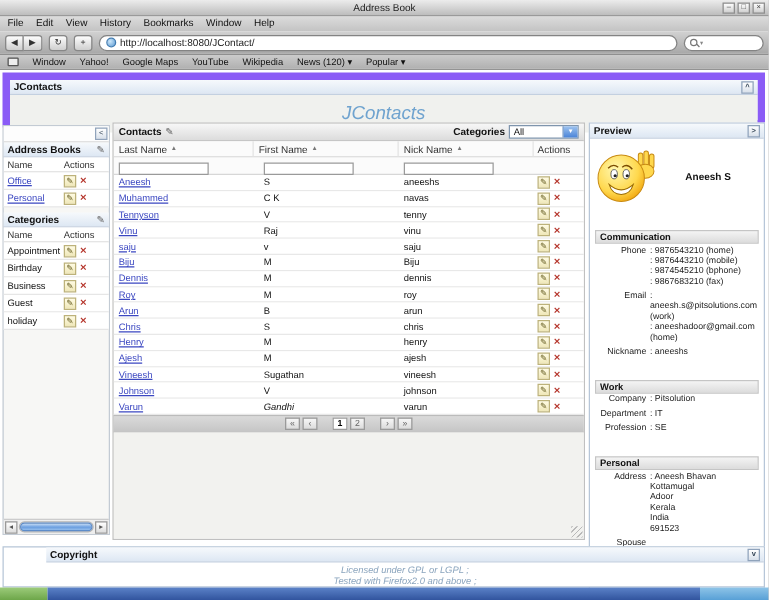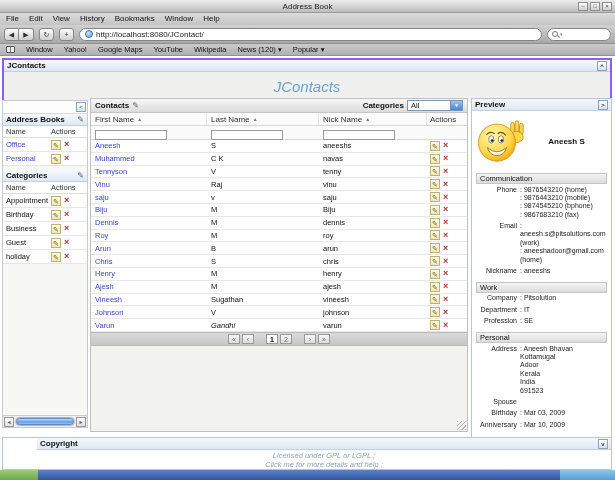--- a/index.html
+++ b/index.html
@@ -40,33 +40,33 @@
   .book-icon{width:9px;height:7px;border:1px solid #555;border-radius:1px;flex-shrink:0;
              background:linear-gradient(90deg,#eee 46%,#777 46%,#777 54%,#eee 54%);}
   
   .viewport{position:absolute;top:56px;left:0;right:0;bottom:10px;background:#fff;}
   .phdr{height:12px;background:linear-gradient(#f6f9fc,#dde7f3);border-bottom:1px solid #c3d0e0;
         font-size:8px;font-weight:bold;line-height:11px;padding:0 3px;display:flex;
         justify-content:space-between;align-items:center;}
   .sq-btn{width:10px;height:10px;border:1px solid #90a3bb;background:linear-gradient(#fff,#d8e0ea);
           font-size:6px;line-height:8px;text-align:center;color:#345;flex-shrink:0;}
   .pencil{font-size:8px;color:#666;font-weight:normal;}
-  .top-panel{position:absolute;left:2px;top:2px;right:3px;height:44px;border:2px solid #8b5cf6;}
+  .top-panel{position:absolute;left:2px;top:2px;right:3px;height:44px;border:6px solid #8b5cf6;}
   .top-body{height:30px;background:#f0f1ee;text-align:center;}
   .big-title{font-style:italic;color:#6fa3cf;font-size:15px;line-height:30px;}
   
   .sidebar{position:absolute;left:2px;top:44px;width:86px;height:328px;border:1px solid #c3cbd4;
            background:#f7f7f5;display:flex;flex-direction:column;}
   .collapse-row{height:13px;border-bottom:1px solid #d8d8d8;display:flex;justify-content:flex-end;
                 align-items:center;padding:0 1px;background:#fdfdfd;}
   .sb-cols{display:flex;font-size:7.5px;color:#333;background:#fff;border-bottom:1px solid #ddd;height:12px;line-height:12px;}
   .sn{width:46px;padding-left:3px;}
   .sa{flex:1;padding-left:2px;display:flex;align-items:center;gap:3px;}
   .srow{display:flex;height:14px;align-items:center;background:#fff;border-bottom:1px solid #e6e6e6;font-size:7.5px;}
-  .lnk{color:#3b47c1;cursor:pointer;}
+  .lnk{color:#3b47c1;text-decoration:underline;cursor:pointer;}
   .ico-edit{display:inline-block;width:10px;height:10px;border:1px solid #bdb27a;
             background:linear-gradient(#fffbe3,#efe7b8);font-size:7px;line-height:9px;text-align:center;color:#6b6327;}
   .ico-x{color:#b5342a;font-weight:bold;font-size:9px;line-height:9px;cursor:pointer;}
   .sb-gap{height:4px;}
   .sb-filler{flex:1;}
   .hscroll{height:12px;border-top:1px solid #ccc;background:#eee;display:flex;align-items:center;padding:0 1px;gap:1px;}
   .hs-arrow{width:10px;height:10px;border:1px solid #999;background:linear-gradient(#fff,#ddd);
             font-size:6px;line-height:8px;text-align:center;color:#555;flex-shrink:0;}
   .hs-track{flex:1;height:9px;background:#e6e6e6;border:1px solid #b5b5b5;border-radius:5px;}
   .hs-thumb{width:100%;height:100%;border-radius:5px;
@@ -103,21 +103,21 @@
   .c-filler{flex:1;position:relative;background:#f2f2ef;}
   .grip{position:absolute;right:1px;bottom:1px;width:9px;height:9px;
         background:repeating-linear-gradient(135deg,#b9b9b9 0 1px,transparent 1px 3px);}
   
   .preview{position:absolute;left:471px;top:42px;width:141px;height:392px;border:1px solid #b7c6d8;
            background:#fff;display:flex;flex-direction:column;}
   .pv-body{flex:1;padding:3px 4px;overflow:hidden;}
   .pv-top{display:flex;align-items:center;min-height:54px;}
   .pv-name{font-weight:bold;font-size:8px;flex:1;text-align:center;}
   .sec-hdr{height:11px;background:linear-gradient(#f4f4f4,#dcdcdc);border:1px solid #c5c5c5;
-           font-weight:normal;font-size:7.5px;line-height:10px;padding:0 3px;margin-top:5px;}
+           font-weight:bold;font-size:7.5px;line-height:10px;padding:0 3px;margin-top:16px;}
   .kv{display:flex;font-size:7px;padding:1.5px 0;line-height:1.2;}
   .kv .k{width:44px;text-align:right;padding-right:3px;flex-shrink:0;color:#222;}
   .kv .v{flex:1;white-space:pre-line;color:#222;word-break:break-word;}
   
   .copyright{position:absolute;left:2px;right:3px;top:381px;height:33px;border:1px solid #b7c6d8;background:#fff;padding-left:34px;}
   .cp-body{text-align:center;font-size:7.5px;font-style:italic;color:#8aa4bd;line-height:1.25;padding-top:1px;}
   
   .statusbar{position:absolute;left:0;right:0;bottom:0;height:10px;display:flex;}
   .ss-green{width:38px;background:linear-gradient(#9ccb7a,#6da649);}
   .ss-main{flex:1;background:linear-gradient(#5b82c8,#31549e);}
@@ -295,26 +295,26 @@
         <span class="c-hdr-right">
           <span>Categories</span>
           <span class="select">
             <span class="sel-val">All</span>
             <span class="sel-btn">▼</span>
           </span>
         </span>
       </div>
 
       <div class="thead">
+        <span class="th co2">
+          <span>Last Name</span>
+          <span class="sort">▲</span>
+        </span>
         <span class="th co1">
           <span>First Name</span>
-          <span class="sort">▲</span>
-        </span>
-        <span class="th co2">
-          <span>Last Name</span>
           <span class="sort">▲</span>
         </span>
         <span class="th co3">
           <span>Nick Name</span>
           <span class="sort">▲</span>
         </span>
         <span class="th co4">
           <span>Actions</span>
         </span>
       </div>
@@ -602,20 +602,21 @@
     </div>
 
     <div class="copyright">
       <div class="phdr">
         <span>Copyright</span>
         <span class="sq-btn">v</span>
       </div>
       <div class="cp-body">
 
       <div>Licensed under GPL or LGPL ;</div>
+          <div>Tested with Firefox2.0 and above ;</div>
           <div>Click me for more details and help ;</div>
         </div>
     </div>
 
   </div>
 
   <div class="statusbar">
     <span class="ss-green"></span>
     <span class="ss-main"></span>
     <span class="ss-right"></span>

